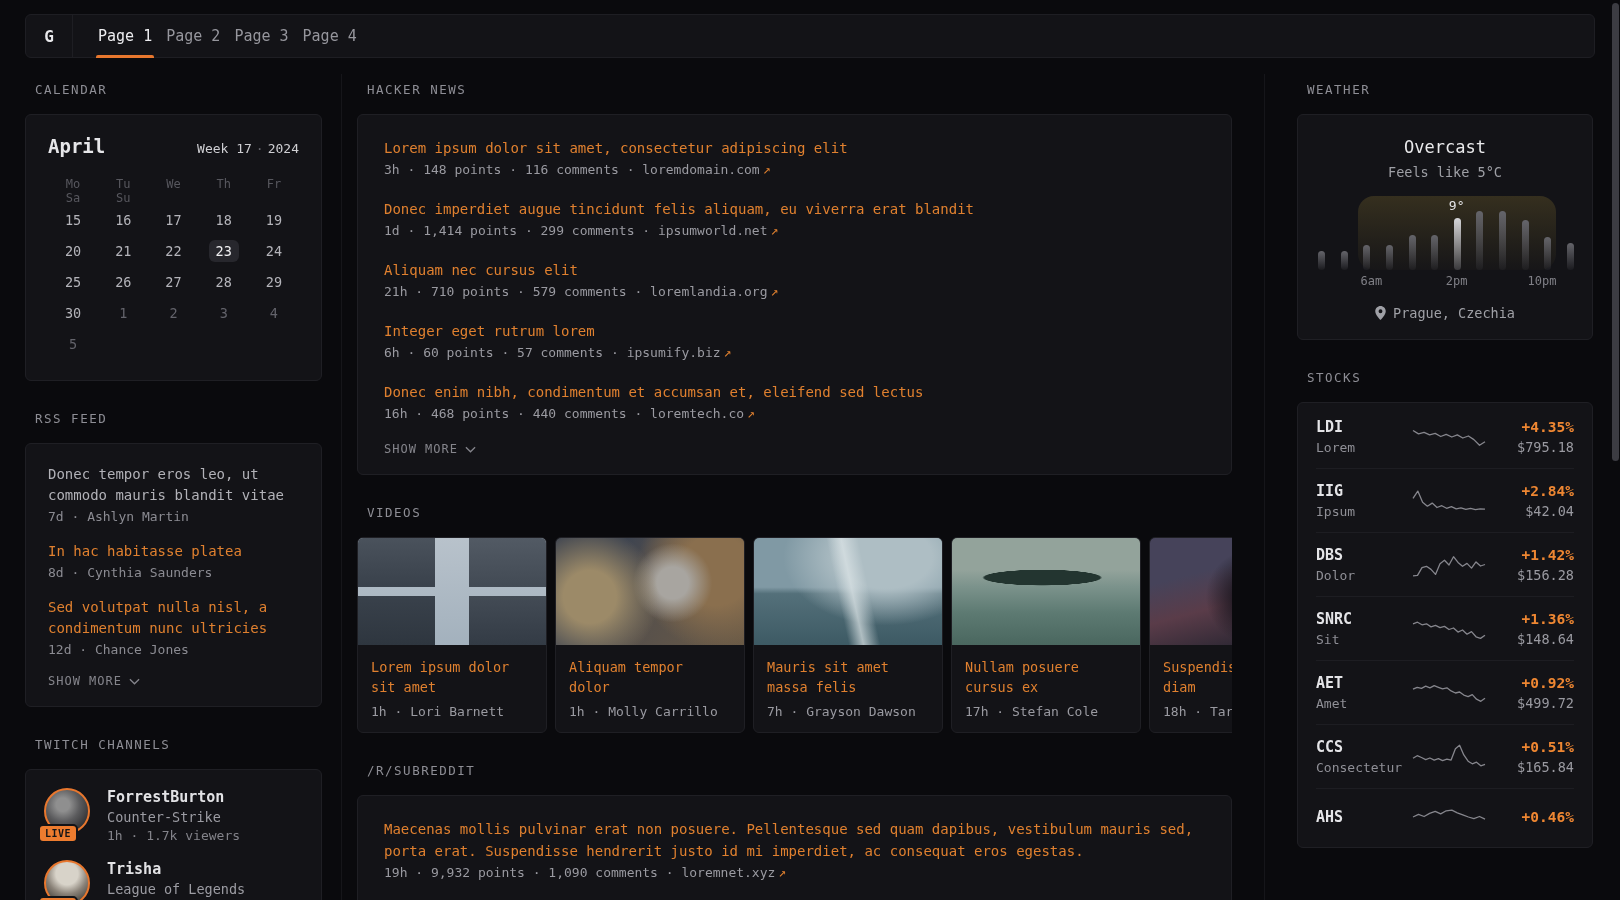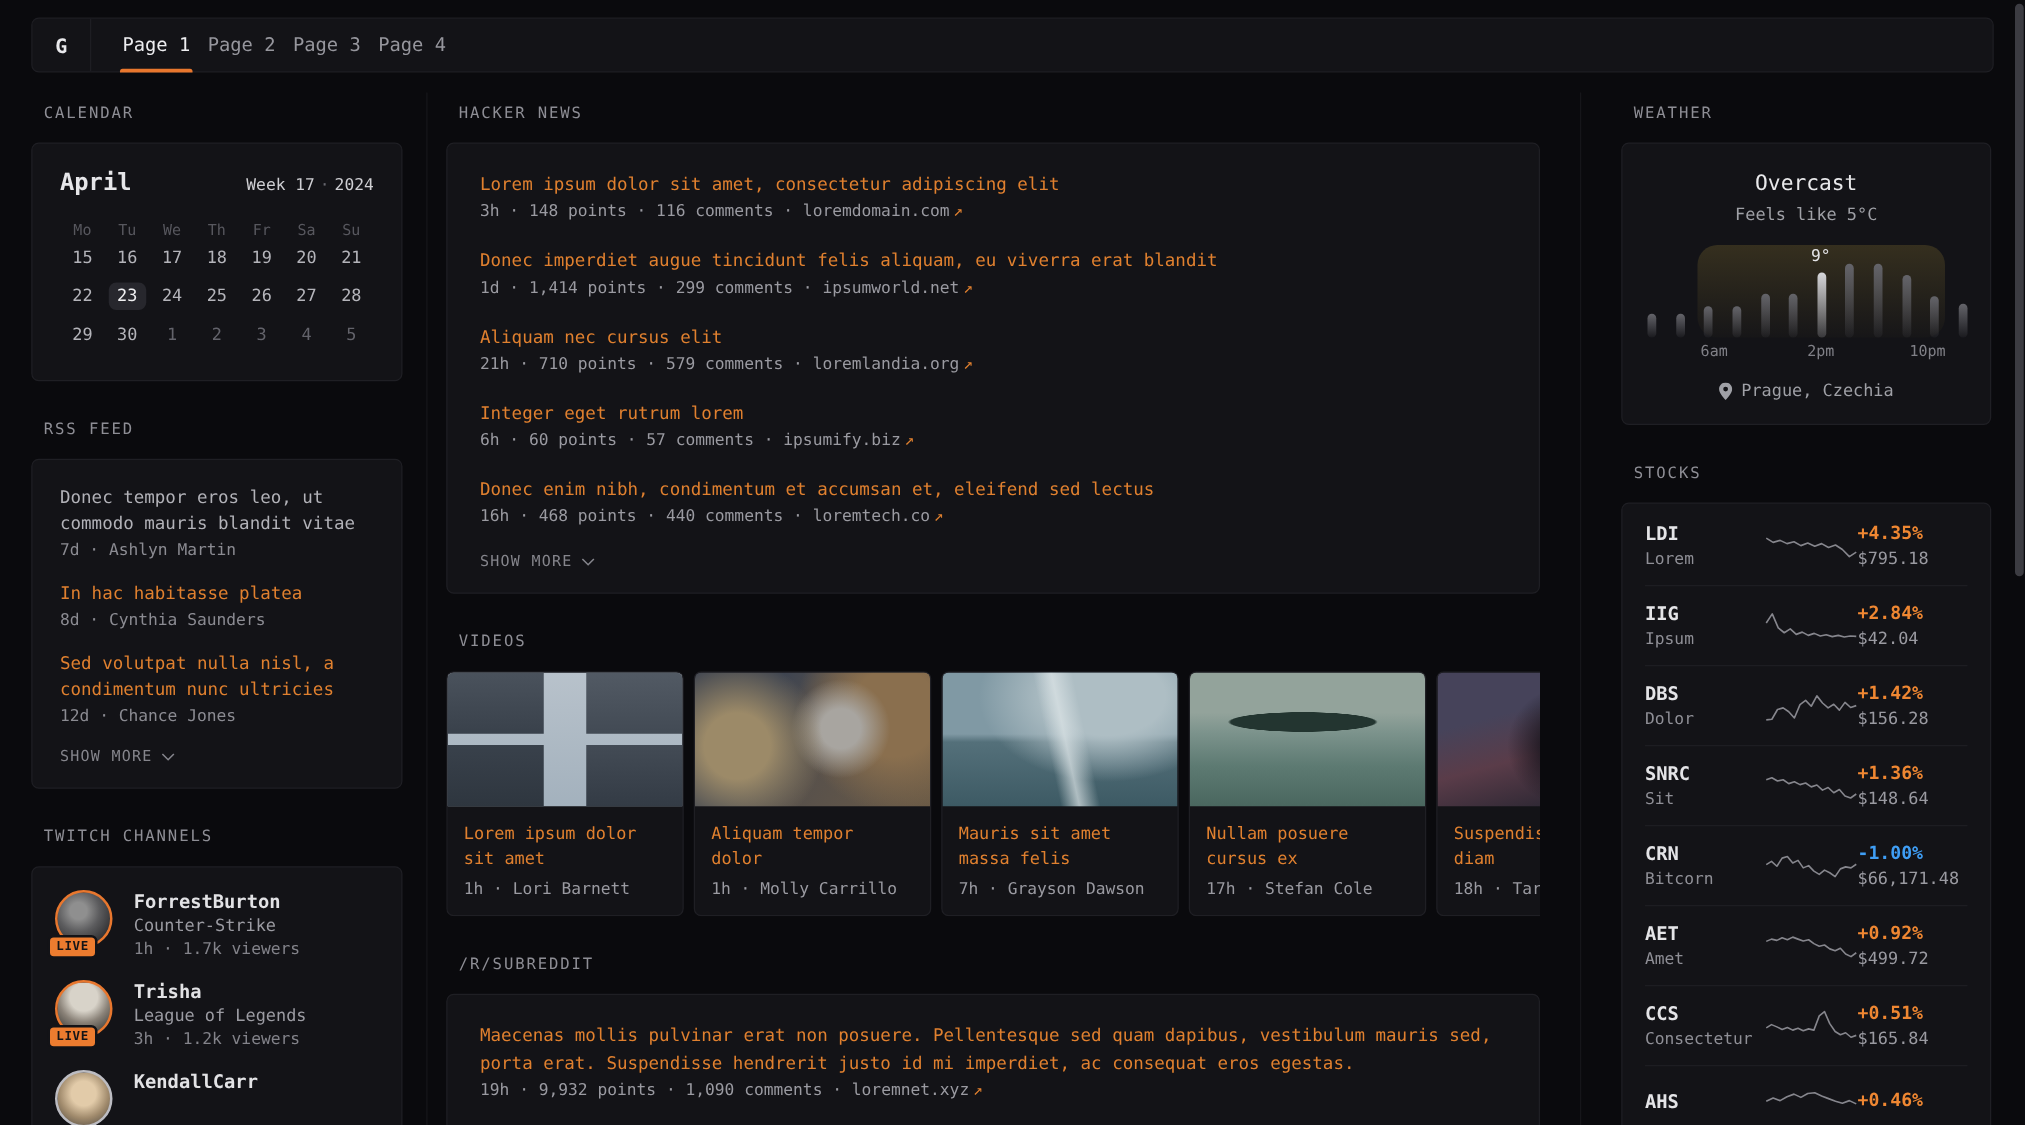--- a/index.html
+++ b/index.html
@@ -27,21 +27,21 @@
   .vdiv.d1{left:341px}.vdiv.d2{left:1264px}
   .section{margin-bottom:30px}
   .section-label{font-size:12.5px;letter-spacing:1.5px;color:#8e8e95;margin:0 0 17px 10px}
   .card{background:#131317;border:1px solid #1f1f24;border-radius:6px}
   
   .cal-card{padding:20px 22px 16px}
   .cal-head{display:flex;justify-content:space-between;align-items:baseline}
   .cal-month{font-size:19px;font-weight:bold;color:#e6e6e9}
   .cal-meta{font-size:13px;color:#cfcfd3}
   .cal-meta .dot{color:#66666d;margin:0 4px}
-  .cal-weekdays,.cal-grid{display:grid;grid-template-columns:repeat(7,1fr);text-align:center}
+  .cal-weekdays,.cal-grid{display:grid;grid-template-columns:repeat(5,1fr);text-align:center}
   .cal-weekdays{margin-top:20px;font-size:12px;color:#57575e}
   .cal-grid{margin-top:4px}
   .day{height:31px;display:flex;align-items:flex-start;justify-content:center;font-size:13.5px;color:#b4b4ba;cursor:pointer}
   .day span{padding:3px 7px;border-radius:6px}
   .day.dim{color:#63636b}
   .day.selected span{background:#27272d;color:#efeff1}
   
   .feed-card{padding:20px 22px 18px}
   .feed-item{margin-bottom:17px}
   .feed-title{font-size:14px;line-height:21px;color:#e0802f;cursor:pointer}
@@ -111,21 +111,21 @@
   .w-xlabel{position:absolute;bottom:0;transform:translateX(-50%);font-size:12px;color:#808087}
   .w-loc{display:flex;align-items:center;justify-content:center;gap:7px;margin-top:17px;font-size:13.5px;color:#9fa0a6}
   
   .stocks-card{padding:2px 18px}
   .stock-row{display:flex;align-items:center;padding:13px 0;border-top:1px solid #1d1d22;cursor:pointer}
   .stock-row:first-child{border-top:none}
   .stock-left{width:96px;flex:none}
   .stock-ticker{font-size:15px;font-weight:bold;color:#e4e4e7}
   .stock-name{font-size:13px;color:#8f8f96;margin-top:4px}
   .stock-spark{flex:none}
-  .stock-right{flex:1;text-align:left}
+  .stock-right{flex:1;text-align:right}
   .stock-change{font-size:14.5px;font-weight:bold;color:#ef8732}
   .stock-change.neg{color:#3f9ef5}
   .stock-price{font-size:13.5px;color:#9a9aa1;margin-top:4px}
   
   .scroll-thumb{position:absolute;right:1px;top:3px;width:7px;height:458px;border-radius:4px;background:#3c3c42}
 </style>
 </head>
 <body>
 
 <div class="app">
@@ -479,33 +479,20 @@
               <svg width="74" height="30" class="stock-spark">
                 <polyline points="1.0,9.8 5.5,8.2 10.0,10.8 14.5,9.8 19.0,12.9 23.5,11.4 28.0,13.7 32.5,12.4 37.0,15.5 41.5,14.0 46.0,18.1 50.5,16.0 55.0,20.2 59.5,17.6 64.0,22.8 68.5,24.4 73.0,21.2" fill="none" stroke="#86868d" stroke-width="1.3" stroke-linejoin="round"></polyline>
               </svg>
               <div class="stock-right">
                 <div class="stock-change">+1.36%</div>
                 <div class="stock-price">$148.64</div>
               </div>
             </div>
             <div class="stock-row">
               <div class="stock-left">
-                <div class="stock-ticker">CRN</div>
-                <div class="stock-name">Bitcorn</div>
-              </div>
-              <svg width="74" height="30" class="stock-spark">
-                <polyline points="1.0,13.7 5.2,11.1 9.5,15.0 13.7,8.5 17.9,7.2 22.2,12.4 26.4,10.3 30.6,16.3 34.9,14.5 39.1,18.9 43.4,21.5 47.6,18.1 51.8,20.2 56.1,23.3 60.3,17.1 64.5,15.5 68.8,16.3 73.0,13.4" fill="none" stroke="#86868d" stroke-width="1.3" stroke-linejoin="round"></polyline>
-              </svg>
-              <div class="stock-right">
-                <div class="stock-change neg">-1.00%</div>
-                <div class="stock-price">$66,171.48</div>
-              </div>
-            </div>
-            <div class="stock-row">
-              <div class="stock-left">
                 <div class="stock-ticker">AET</div>
                 <div class="stock-name">Amet</div>
               </div>
               <svg width="74" height="30" class="stock-spark">
                 <polyline points="1.0,11.1 5.2,9.3 9.5,10.3 13.7,8.2 17.9,9.8 22.2,7.7 26.4,9.3 30.6,10.8 34.9,9.8 39.1,12.9 43.4,15.0 47.6,14.0 51.8,17.1 56.1,18.6 60.3,16.6 64.5,21.2 68.8,23.3 73.0,20.2" fill="none" stroke="#86868d" stroke-width="1.3" stroke-linejoin="round"></polyline>
               </svg>
               <div class="stock-right">
                 <div class="stock-change">+0.92%</div>
                 <div class="stock-price">$499.72</div>
               </div>

